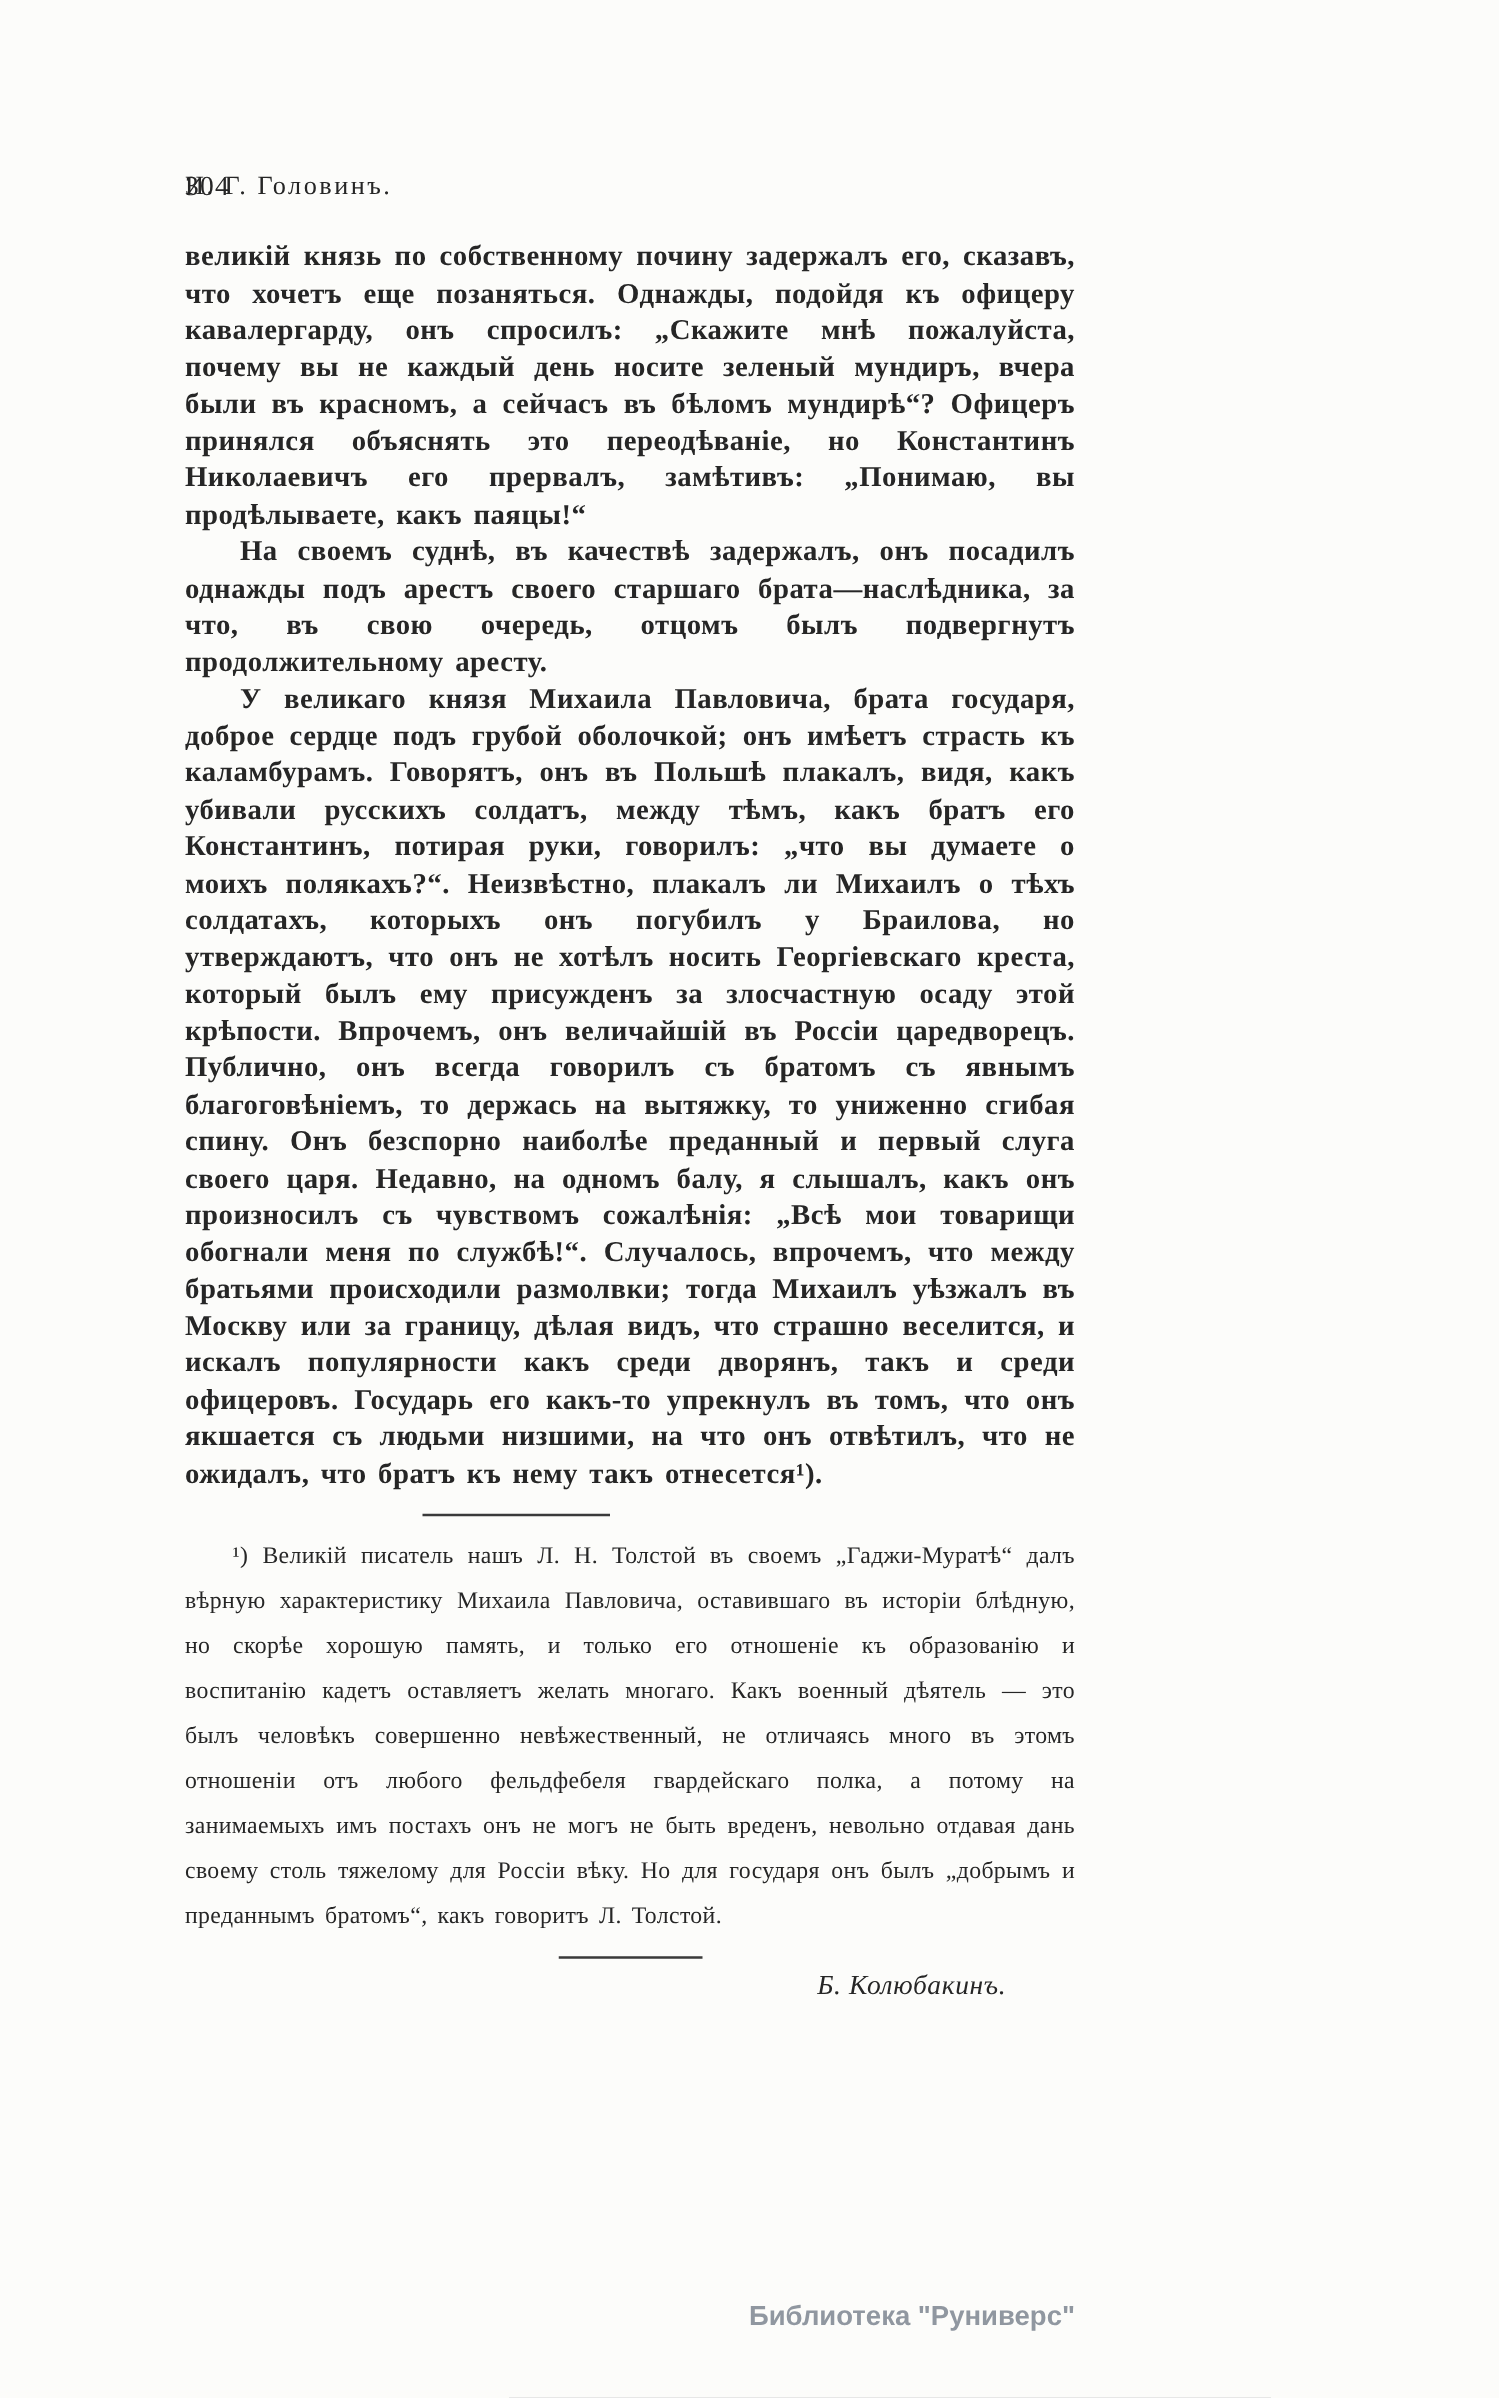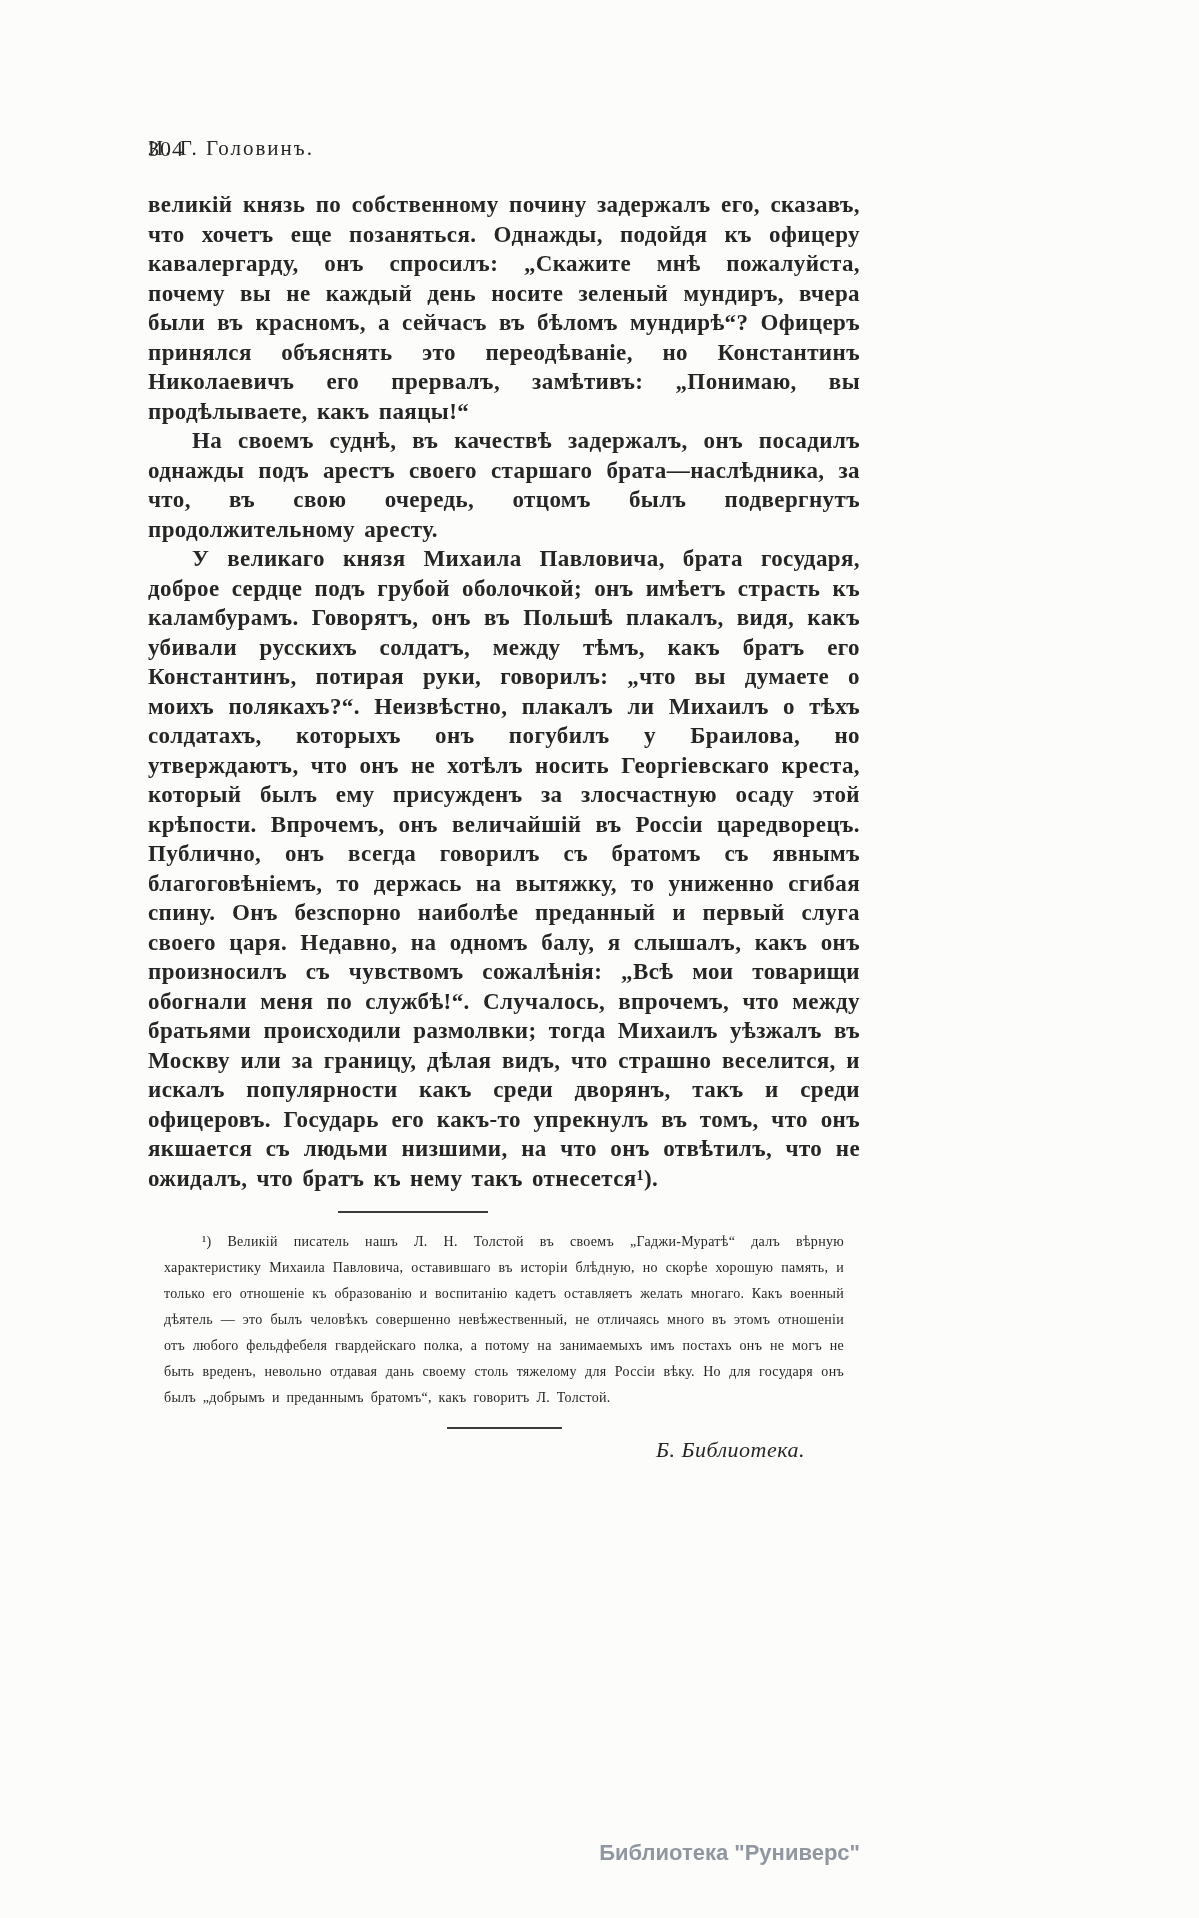--- a/index.html
+++ b/index.html
@@ -56,23 +56,23 @@
   .para.first {
     text-indent: 0;
   }
   .footnote-rule {
     width: 150px;
     height: 2px;
     background: #3a3a3a;
     margin: 18px 0 14px 190px;
   }
   .footnote {
-    margin: 16px;
-    font-size: 14px;
-    line-height: 26px;
+    margin: 0;
+    font-size: 19px;
+    line-height: 36px;
     text-align: justify;
     text-indent: 38px;
     word-spacing: 3px;
     letter-spacing: 0.3px;
   }
   .signature-rule {
     width: 115px;
     height: 2px;
     background: #3a3a3a;
     margin: 14px auto 8px auto;
@@ -111,18 +111,18 @@
     <p class="para first">великій князь по собственному почину задержалъ его, сказавъ, что хочетъ еще позаняться. Однажды, подойдя къ офицеру кавалергарду, онъ спросилъ: „Скажите мнѣ пожалуйста, почему вы не каждый день носите зеленый мундиръ, вчера были въ красномъ, а сейчасъ въ бѣломъ мундирѣ“? Офицеръ принялся объяснять это переодѣваніе, но Константинъ Николаевичъ его прервалъ, замѣтивъ: „Понимаю, вы продѣлываете, какъ паяцы!“</p>
     <p class="para">На своемъ суднѣ, въ качествѣ задержалъ, онъ посадилъ однажды подъ арестъ своего старшаго брата—наслѣдника, за что, въ свою очередь, отцомъ былъ подвергнутъ продолжительному аресту.</p>
     <p class="para">У великаго князя Михаила Павловича, брата государя, доброе сердце подъ грубой оболочкой; онъ имѣетъ страсть къ каламбурамъ. Говорятъ, онъ въ Польшѣ плакалъ, видя, какъ убивали русскихъ солдатъ, между тѣмъ, какъ братъ его Константинъ, потирая руки, говорилъ: „что вы думаете о моихъ полякахъ?“. Неизвѣстно, плакалъ ли Михаилъ о тѣхъ солдатахъ, которыхъ онъ погубилъ у Браилова, но утверждаютъ, что онъ не хотѣлъ носить Георгіевскаго креста, который былъ ему присужденъ за злосчастную осаду этой крѣпости. Впрочемъ, онъ величайшій въ Россіи царедворецъ. Публично, онъ всегда говорилъ съ братомъ съ явнымъ благоговѣніемъ, то держась на вытяжку, то униженно сгибая спину. Онъ безспорно наиболѣе преданный и первый слуга своего царя. Недавно, на одномъ балу, я слышалъ, какъ онъ произносилъ съ чувствомъ сожалѣнія: „Всѣ мои товарищи обогнали меня по службѣ!“. Случалось, впрочемъ, что между братьями происходили размолвки; тогда Михаилъ уѣзжалъ въ Москву или за границу, дѣлая видъ, что страшно веселится, и искалъ популярности какъ среди дворянъ, такъ и среди офицеровъ. Государь его какъ-то упрекнулъ въ томъ, что онъ якшается съ людьми низшими, на что онъ отвѣтилъ, что не ожидалъ, что братъ къ нему такъ отнесется¹).</p>
 
     <div class="footnote-rule"></div>
 
     <p class="footnote">¹) Великій писатель нашъ Л. Н. Толстой въ своемъ „Гаджи-Муратѣ“ далъ вѣрную характеристику Михаила Павловича, оставившаго въ исторіи блѣдную, но скорѣе хорошую память, и только его отношеніе къ образованію и воспитанію кадетъ оставляетъ желать многаго. Какъ военный дѣятель — это былъ человѣкъ совершенно невѣжественный, не отличаясь много въ этомъ отношеніи отъ любого фельдфебеля гвардейскаго полка, а потому на занимаемыхъ имъ постахъ онъ не могъ не быть вреденъ, невольно отдавая дань своему столь тяжелому для Россіи вѣку. Но для государя онъ былъ „добрымъ и преданнымъ братомъ“, какъ говоритъ Л. Толстой.</p>
 
     <div class="signature-rule"></div>
 
-    <p class="signature">Б. Библиотека.</p>
+    <p class="signature">Б. Колюбакинъ.</p>
   </div>
 
   <div class="watermark">Библиотека "Руниверс"</div>
 
 </div>
 
 </body></html>

